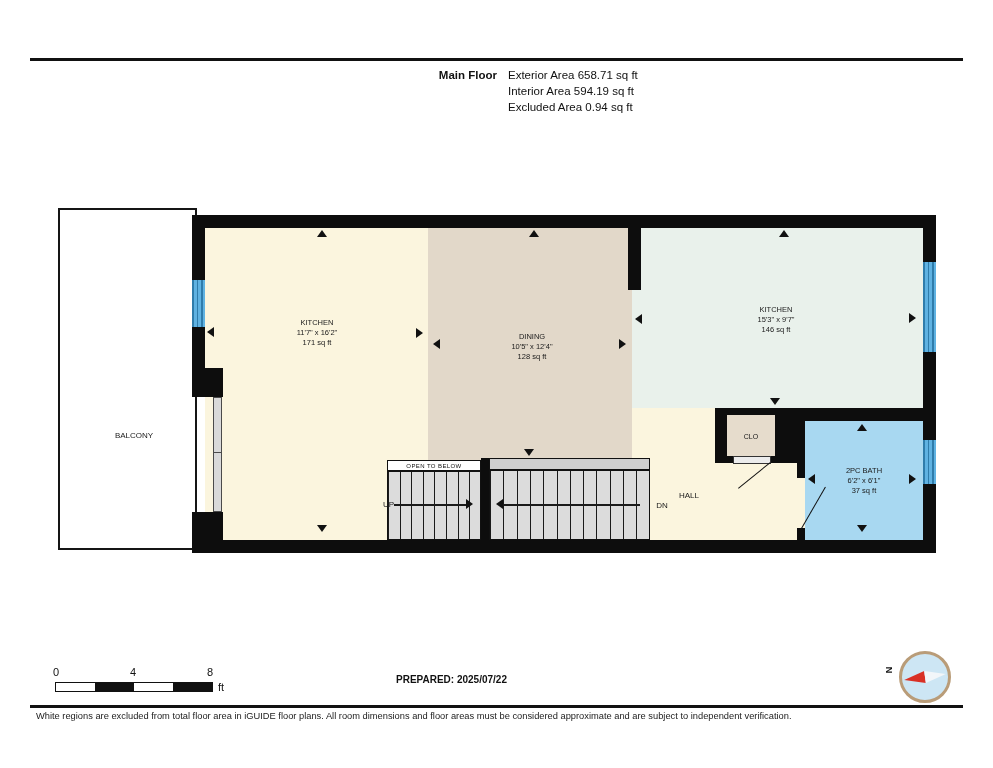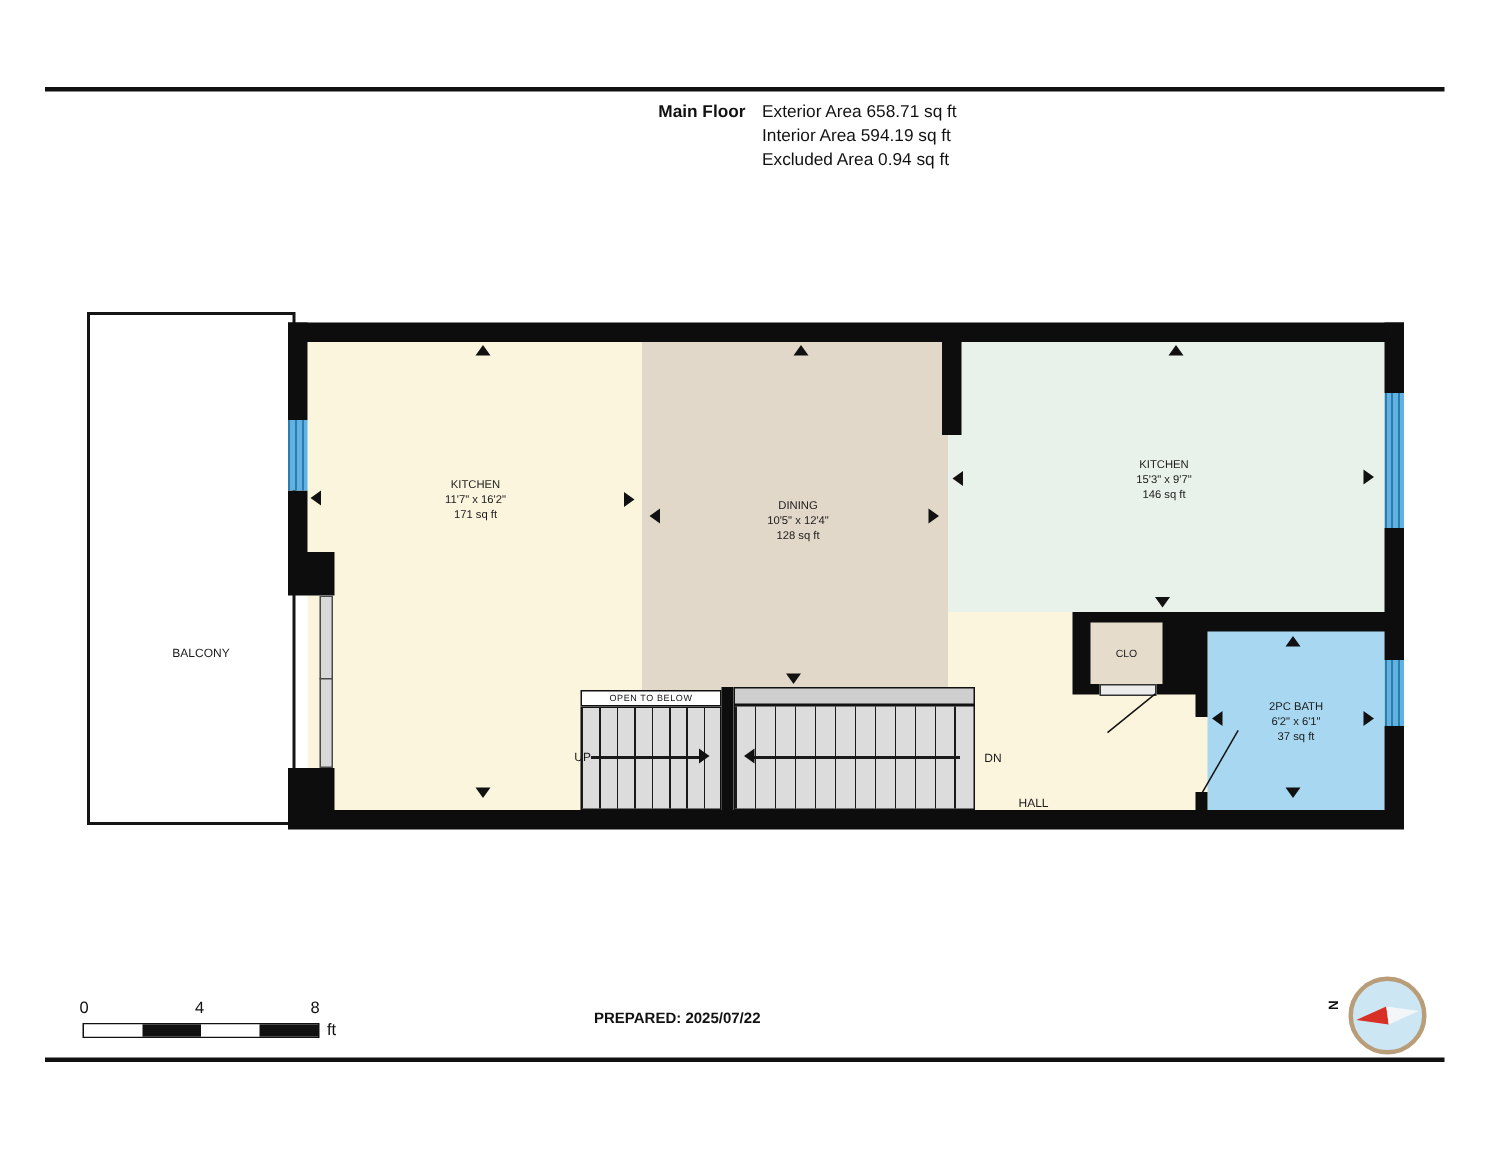--- a/index.html
+++ b/index.html
@@ -118,21 +118,21 @@
     <div>KITCHEN</div>
     <div>15'3" x 9'7"</div>
     <div>146 sq ft</div>
   </div>
   <div class="lbl" style="left:804px;top:466px;width:120px;">
     <div>2PC BATH</div>
     <div>6'2" x 6'1"</div>
     <div>37 sq ft</div>
   </div>
   <div class="lbl" style="left:726px;top:432px;width:50px;font-size:7px;">CLO</div>
-  <div class="lbl small" style="left:659px;top:491px;width:60px;margin-top:40px;">HALL</div>
+  <div class="lbl small" style="left:659px;top:491px;width:60px;">HALL</div>
   <div class="lbl small" style="left:354px;top:500px;width:40px;text-align:right;">UP</div>
   <div class="lbl small" style="left:644px;top:501px;width:36px;">DN</div>
 
   <div class="tri up" style="left:317px;top:230px;"></div>
   <div class="tri lf" style="left:207px;top:327px;"></div>
   <div class="tri rt" style="left:416px;top:328px;"></div>
   <div class="tri dn" style="left:317px;top:525px;"></div>
   <div class="tri up" style="left:529px;top:230px;"></div>
   <div class="tri lf" style="left:433px;top:339px;"></div>
   <div class="tri rt" style="left:619px;top:339px;"></div>
@@ -161,14 +161,15 @@
 
   <div class="abs north">N</div>
   <div class="abs compass">
     <div class="needles">
       <div style="position:absolute;left:2px;top:17px;width:0;height:0;border-top:6px solid transparent;border-bottom:6px solid transparent;border-right:21px solid #d93025;"></div>
       <div style="position:absolute;left:23px;top:17px;width:0;height:0;border-top:6px solid transparent;border-bottom:6px solid transparent;border-left:21px solid #f2f6f9;"></div>
     </div>
   </div>
 
   <div class="abs rule" style="top:705px;"></div>
+  <div class="abs disc">White regions are excluded from total floor area in iGUIDE floor plans. All room dimensions and floor areas must be considered approximate and are subject to independent verification.</div>
 
 </div>
 
 </body></html>

